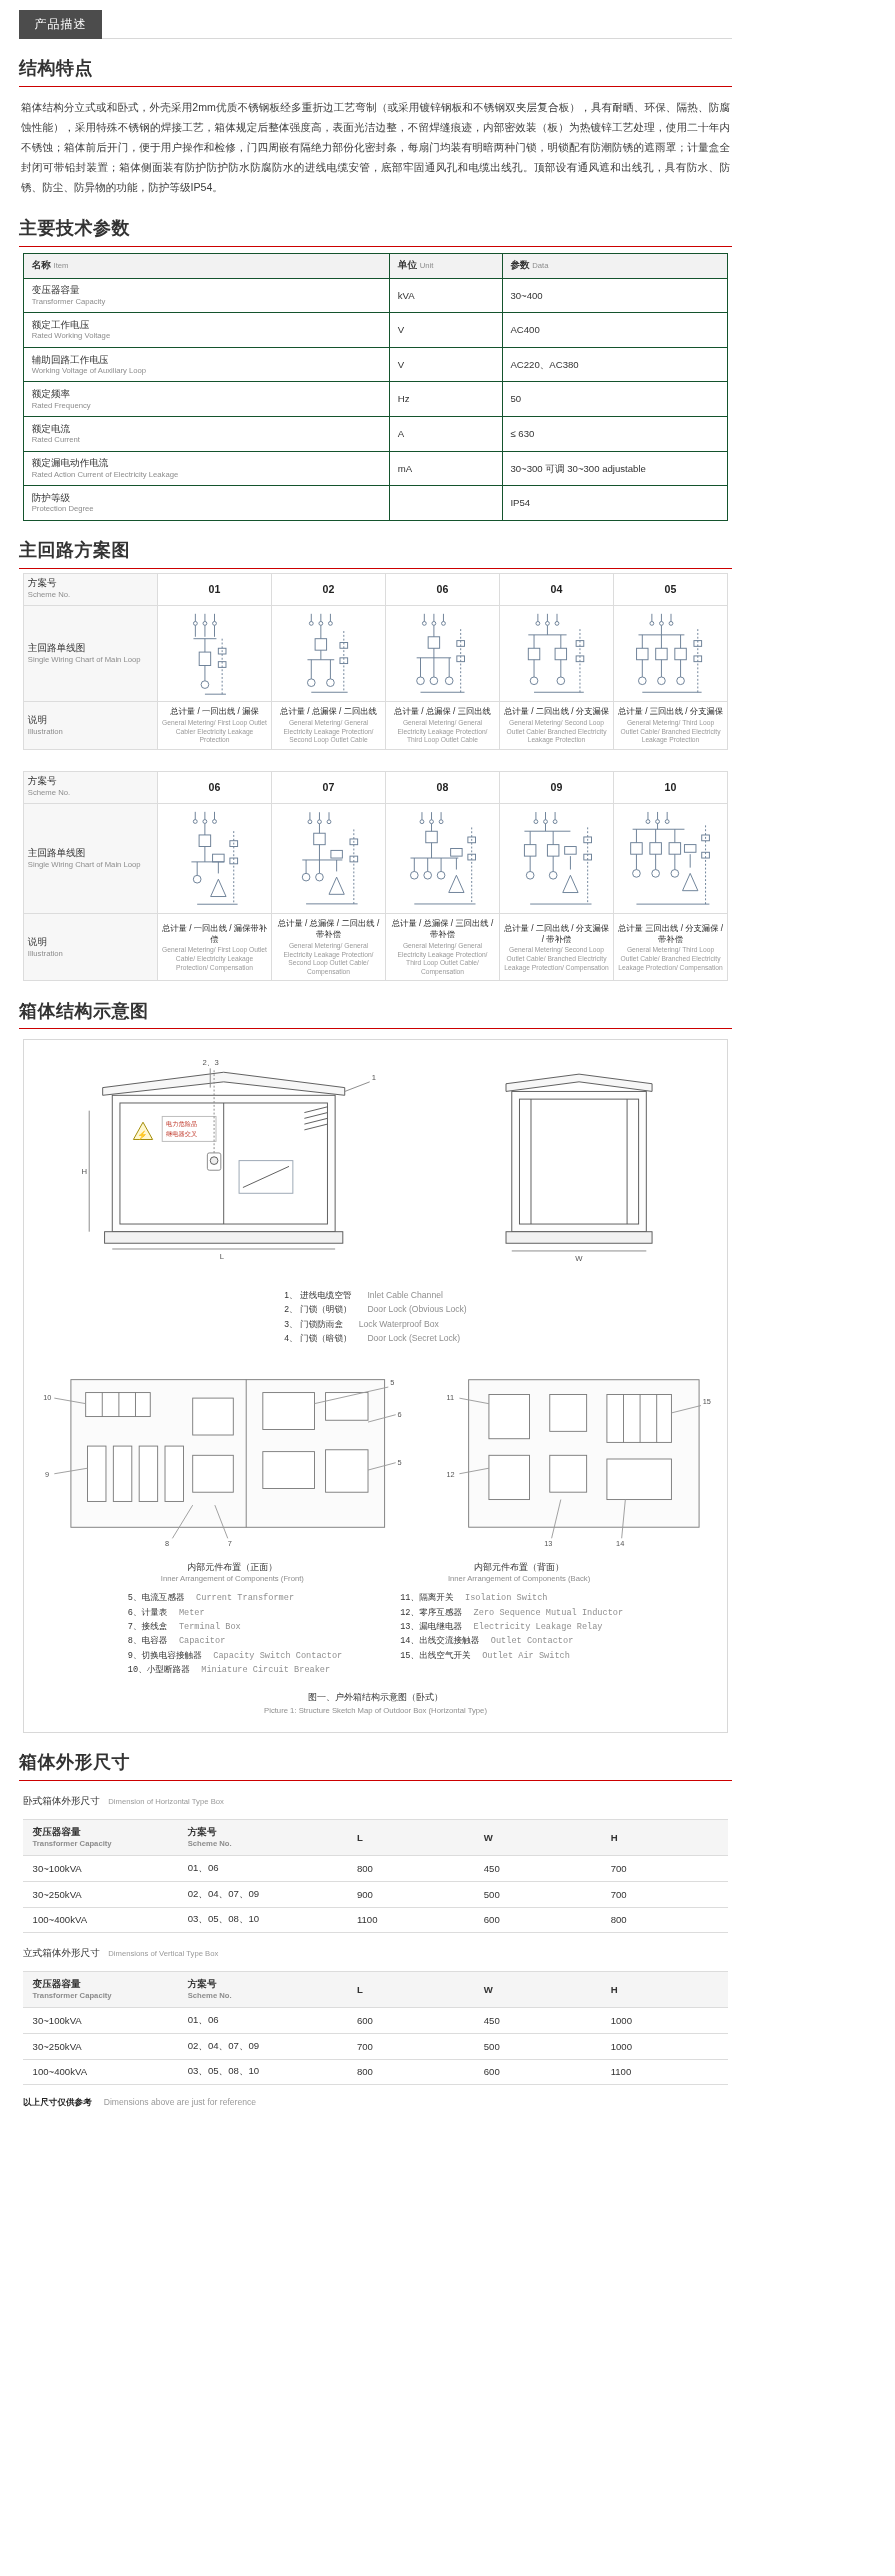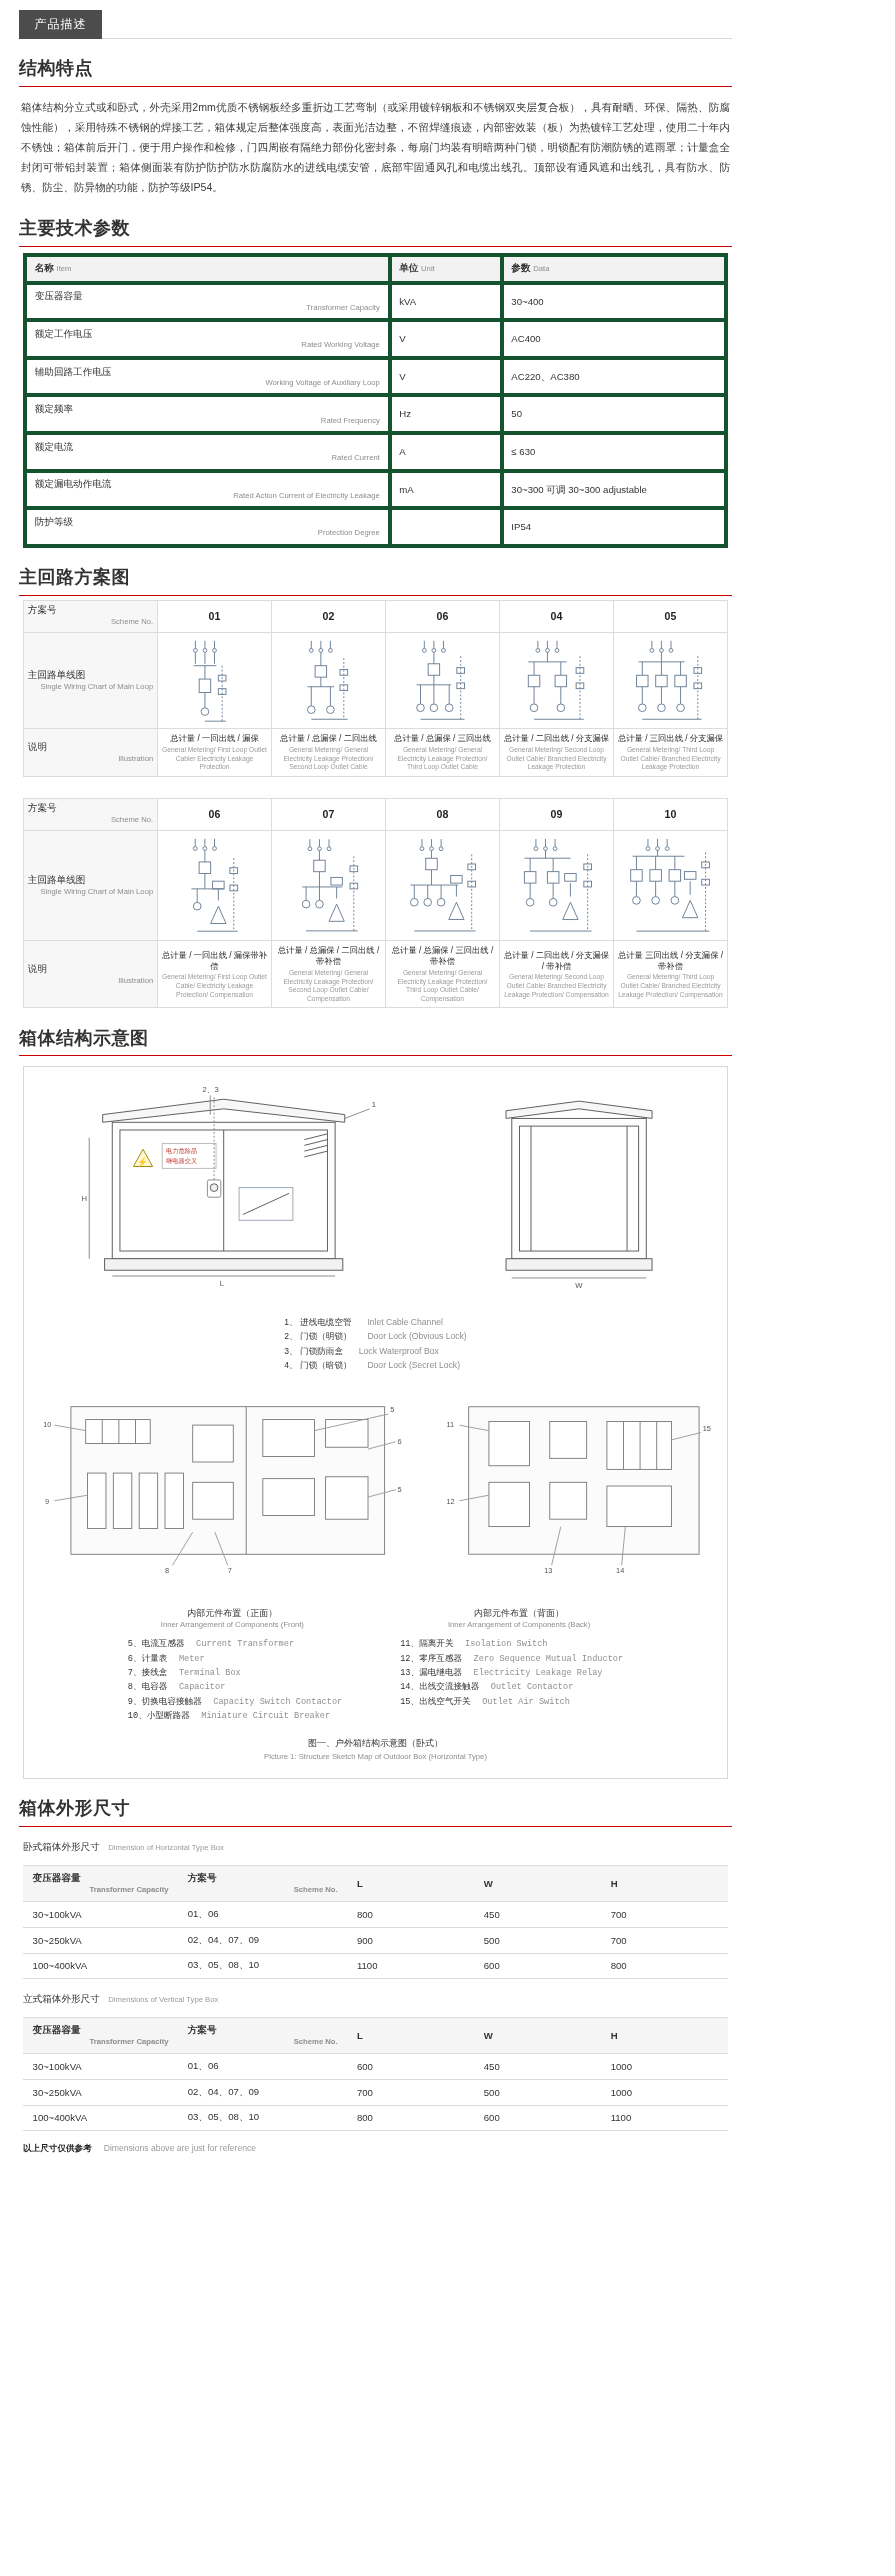--- a/index.html
+++ b/index.html
@@ -45,35 +45,35 @@
   }
 
   
   .tbl-wrap { padding: 5.8px 23px 0 23px; }
   table.spec {
     width: 100%;
     border-collapse: collapse;
     font-size: 9.6px;
   }
   table.spec th, table.spec td {
-    border: 4px solid #14532d;
+    border: 1px solid #14532d;
     padding: 4.8px 7.7px;
     vertical-align: middle;
     line-height: 13.4px;
   }
   table.spec thead th {
     background: #f2f2f2;
     text-align: left;
     font-weight: bold;
     color: #333;
     font-size: 9.6px;
   }
   .sub { color: #8d8d8d; font-size: 7.7px; font-weight: normal; }
   .cn { color: #333; }
-  .en { color: #8d8d8d; font-size: 7.7px; display: block; line-height: 10.6px; text-align: right; }
+  .en { color: #8d8d8d; font-size: 7.7px; display: block; line-height: 10.6px; }
 
   
   .scheme-block { padding: 3.8px 23px 0 23px; }
   table.scheme { width: 100%; border-collapse: collapse; font-size: 9.6px; table-layout: fixed; }
   table.scheme td, table.scheme th {
     border: 1px solid #dcdcdc;
     vertical-align: middle;
     padding: 3.8px 3.8px;
   }
   .scheme-head-cell { width: 134px; background: #f7f7f7; font-size: 9.6px; padding: 5.8px 7.7px; }
@@ -718,21 +718,21 @@
           <g fill="#555" stroke="none" font-size="8" font-family="Liberation Sans, sans-serif">
             <text x="6" y="36">11</text>
             <text x="6" y="120">12</text>
             <text x="284" y="40">15</text>
             <text x="112" y="194">13</text>
             <text x="190" y="194">14</text>
           </g>
         </svg>
       </div>
 
-      <div style="display:flex;justify-content:center;gap:144px;margin-top:20px;">
+      <div style="display:flex;justify-content:center;gap:144px;margin-top:1px;">
         <div class="cap-center">
           <span>内部元件布置（正面）</span>
           <span class="en2">Inner Arrangement of Components (Front)</span>
         </div>
         <div class="cap-center">
           <span>内部元件布置（背面）</span>
           <span class="en2">Inner Arrangement of Components (Back)</span>
         </div>
       </div>
 

